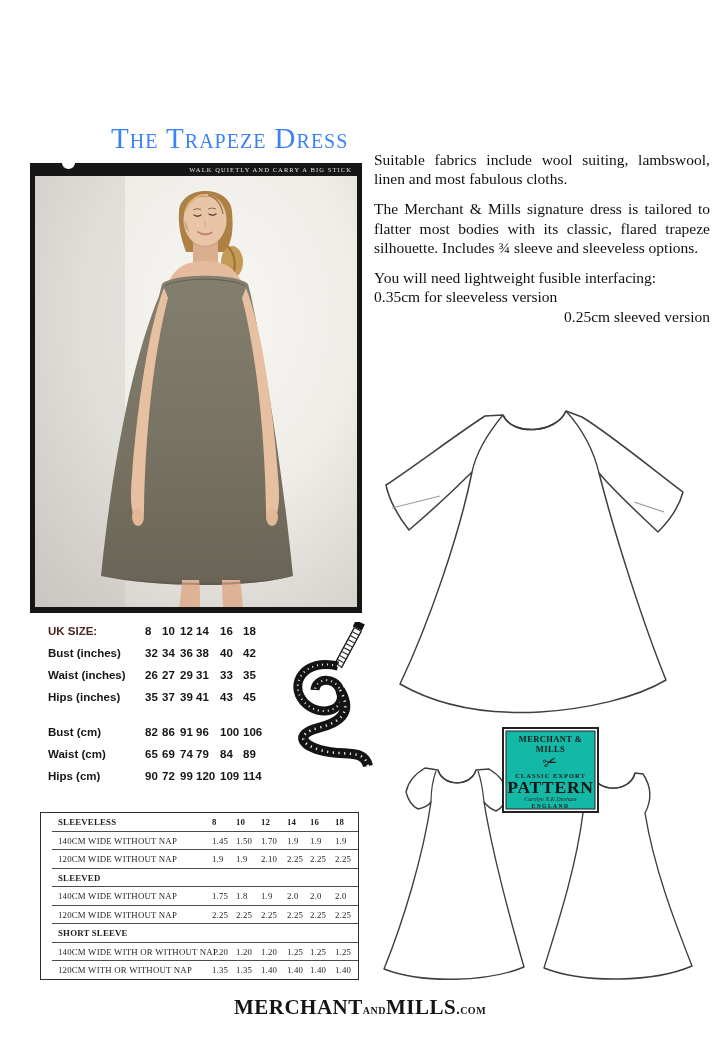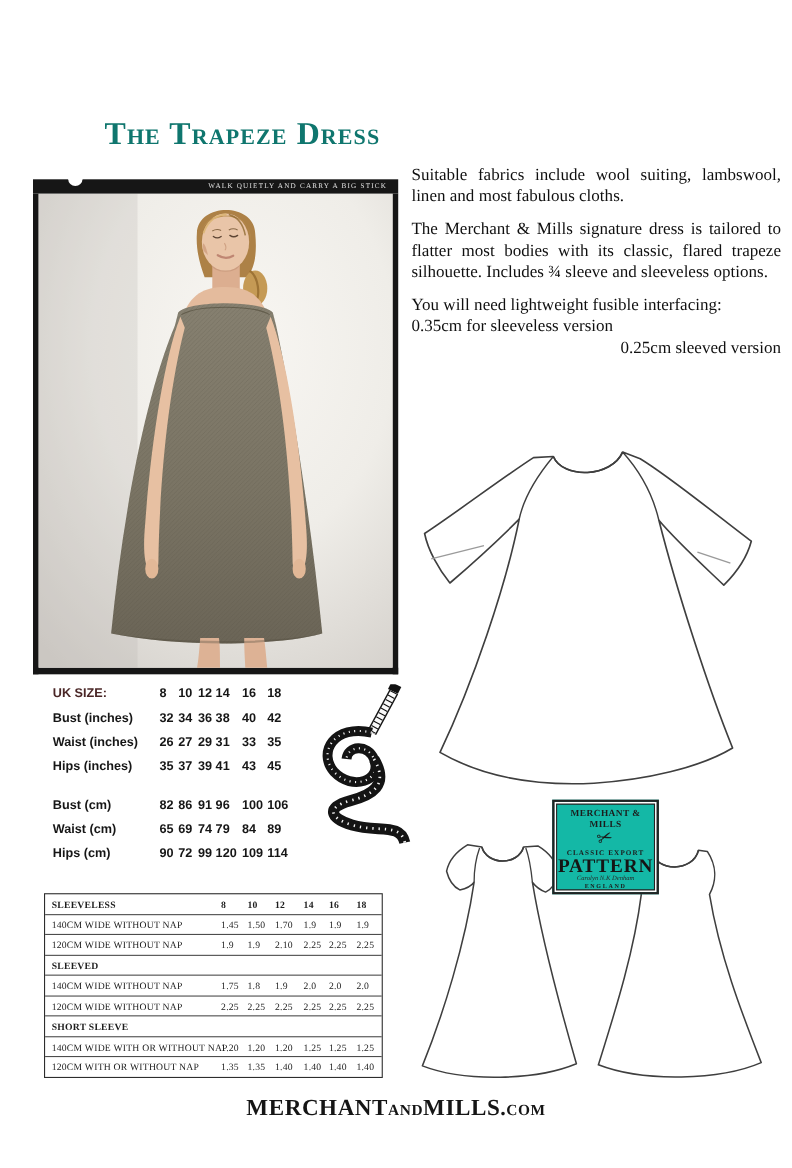--- a/index.html
+++ b/index.html
@@ -1,21 +1,21 @@
 <!DOCTYPE html>
 <html><head>
 <meta charset="utf-8">
 <style>
   html,body{margin:0;padding:0;background:#ffffff;}
   .page{position:relative;width:720px;height:1062px;background:#ffffff;overflow:hidden;
         font-family:"Liberation Serif",serif;color:#1a1a1a;}
 
   
-  .title{position:absolute;left:95px;top:106px;margin:0;font-family:"Liberation Serif",serif;
-         font-weight:bold;font-variant:small-caps;font-size:29px;letter-spacing:1px;color:#0f766e;}
+  .title{position:absolute;left:95px;top:106px;margin:16px;font-family:"Liberation Serif",serif;
+         font-weight:normal;font-variant:small-caps;font-size:29px;letter-spacing:1px;color:#3b82f6;}
 
   
   .photo{position:absolute;left:30px;top:158px;width:332px;height:455px;background:#fff;}
   .slogan-bar{position:absolute;left:0;top:5px;right:0;height:13px;background:#161616;z-index:3;}
   .slogan{position:absolute;right:10px;top:0;height:13px;line-height:13px;font-size:6.5px;
           letter-spacing:1.1px;color:#e0e0e0;font-family:"Liberation Serif",serif;}
   .notch{position:absolute;left:32px;top:-6px;width:13px;height:12px;background:#ffffff;border-radius:50%;}
   .photo-inner{position:absolute;left:0;right:0;top:18px;bottom:0;
                border-left:5px solid #161616;border-right:5px solid #161616;border-bottom:6px solid #161616;
                overflow:hidden;background:#eceae6;}
@@ -52,32 +52,32 @@
   .st-row{display:grid;grid-template-columns:97px 17px 18px 16px 24px 23px auto;margin-bottom:10px;}
   .st-row span{white-space:nowrap;}
   .st-header .st-label{color:#4a2626;}
   .st-gap{height:13px;}
 
   
   .tape{position:absolute;left:282px;top:622px;width:94px;height:148px;}
 
   
   .fabric-table{position:absolute;left:40px;top:812px;width:306px;border:1.5px solid #2d2d2d;
-                font-family:"Liberation Serif",serif;font-size:8.8px;letter-spacing:.2px;color:#1d1d1d;}
+                font-family:"Liberation Serif",serif;font-size:8.8px;letter-spacing:.2px;color:#1d1d1d;padding-left:11px;}
   .ft-row{display:grid;grid-template-columns:160px 24px 25px 26px 23px 25px auto;border-bottom:1px solid #4c4c4c;}
   .ft-row:last-child{border-bottom:none;}
   .ft-row > span{padding:4px 0 3.5px 0;white-space:nowrap;}
   .ft-row .ft-label{padding-left:6px;}
   .ft-head{font-weight:bold;}
 
   
   .footer{position:absolute;left:0;right:0;top:995px;text-align:center;font-family:"Liberation Serif",serif;
           font-weight:bold;color:#151515;}
   .fbig{font-size:21px;letter-spacing:.5px;}
-  .fsmall{font-size:20px;font-variant:small-caps;text-transform:lowercase;letter-spacing:.5px;}
+  .fsmall{font-size:14px;font-variant:small-caps;text-transform:lowercase;letter-spacing:.5px;}
 </style>
 </head>
 <body>
 
 <div class="page">
 
   <h1 class="title">The Trapeze Dress</h1>
 
   <div class="photo">
     <div class="slogan-bar">

